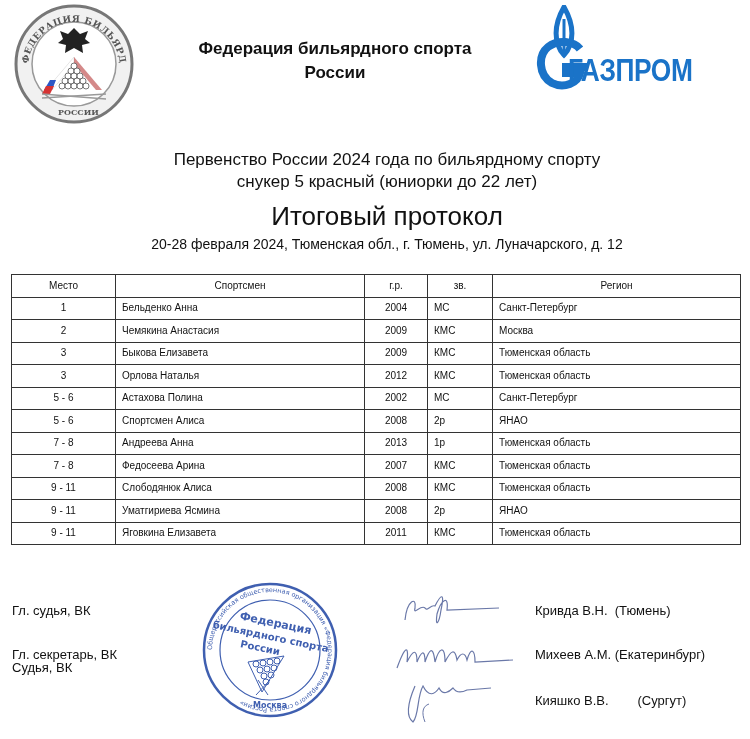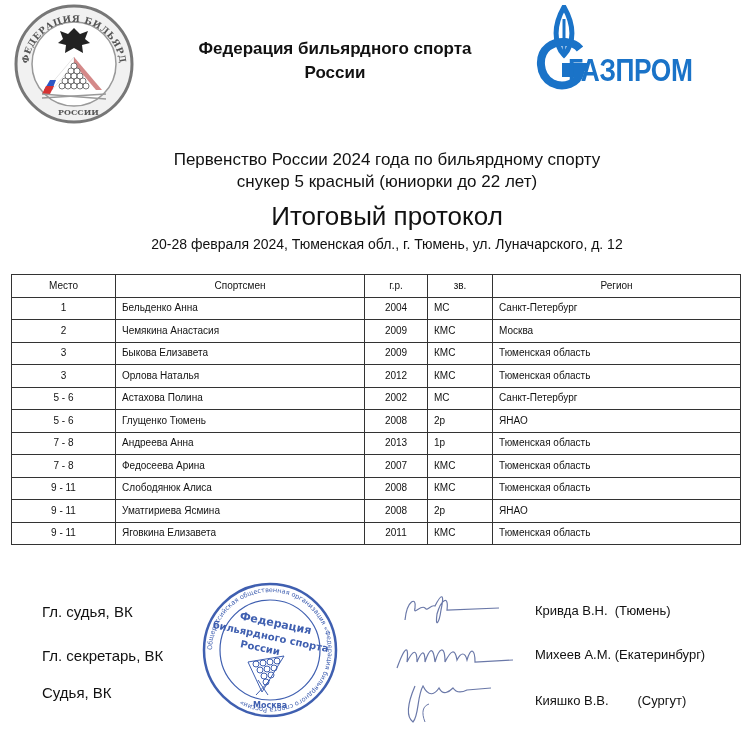--- a/index.html
+++ b/index.html
@@ -23,21 +23,21 @@
 
   table.results { position:absolute; left:11px; top:274px; width:730px; border-collapse:collapse; font-size:10px; }
   table.results td, table.results th { border:1.3px solid #333; height:21.5px; padding:0 6px; font-weight:normal; line-height:20px; }
   table.results th { text-align:center; }
   .c-place { width:91px; text-align:center; }
   .c-name { width:236px; }
   .c-year { width:50px; text-align:center; }
   .c-rank { width:52px; }
   .c-region { }
 
-  .sig-role { left:12px; font-size:15px;margin-left:30px; }
+  .sig-role { left:12px; font-size:13px; }
   .sig-name { left:535px; font-size:13px; }
   .stamp { left:200px; top:580px; width:140px; height:140px; }
   .sig-img { left:395px; width:110px; height:40px; }
 </style>
 </head>
 <body>
 
 <div class="abs fed-logo">
   <svg width="124" height="124" viewBox="0 0 124 124">
     <circle cx="62" cy="62" r="58" fill="#f1f1f1" stroke="#777" stroke-width="3"></circle>
@@ -138,21 +138,21 @@
     </tr>
     <tr>
       <td class="c-place">5 - 6</td>
       <td class="c-name">Астахова Полина</td>
       <td class="c-year">2002</td>
       <td class="c-rank">МС</td>
       <td class="c-region">Санкт-Петербург</td>
     </tr>
     <tr>
       <td class="c-place">5 - 6</td>
-      <td class="c-name">Глущенко Тюмень</td>
+      <td class="c-name">Спортсмен Алиса</td>
       <td class="c-year">2008</td>
       <td class="c-rank">2р</td>
       <td class="c-region">ЯНАО</td>
     </tr>
     <tr>
       <td class="c-place">7 - 8</td>
       <td class="c-name">Андреева Анна</td>
       <td class="c-year">2013</td>
       <td class="c-rank">1р</td>
       <td class="c-region">Тюменская область</td>
@@ -183,21 +183,21 @@
       <td class="c-name">Яговкина Елизавета</td>
       <td class="c-year">2011</td>
       <td class="c-rank">КМС</td>
       <td class="c-region">Тюменская область</td>
     </tr>
   </tbody>
 </table>
 
 <div class="abs sig-role" style="top:603px">Гл. судья, ВК</div>
 <div class="abs sig-role" style="top:647px">Гл. секретарь, ВК</div>
-<div class="abs sig-role" style="top:684px">Судья, ВК</div>
+<div class="abs sig-role" style="top:660px">Судья, ВК</div>
 
 <div class="abs stamp">
   <svg width="140" height="140" viewBox="0 0 140 140">
     <circle cx="70" cy="70" r="66" fill="none" stroke="#3f5fb0" stroke-width="2.5"></circle>
     <circle cx="70" cy="70" r="50" fill="none" stroke="#3f5fb0" stroke-width="1.2"></circle>
     <defs>
       <path id="stRing" d="M70,70 m-58,0 a58,58 0 1,1 116,0 a58,58 0 1,1 -116,0"></path>
     </defs>
     <text font-size="6.5" fill="#3f5fb0" font-family="DejaVu Sans, sans-serif"><textPath href="#stRing" startOffset="0">Общероссийская общественная организация «Федерация бильярдного спорта России»</textPath></text>
     <g transform="rotate(12 70 60)" fill="#3f5fb0" font-family="DejaVu Sans, sans-serif" font-weight="bold" text-anchor="middle">

